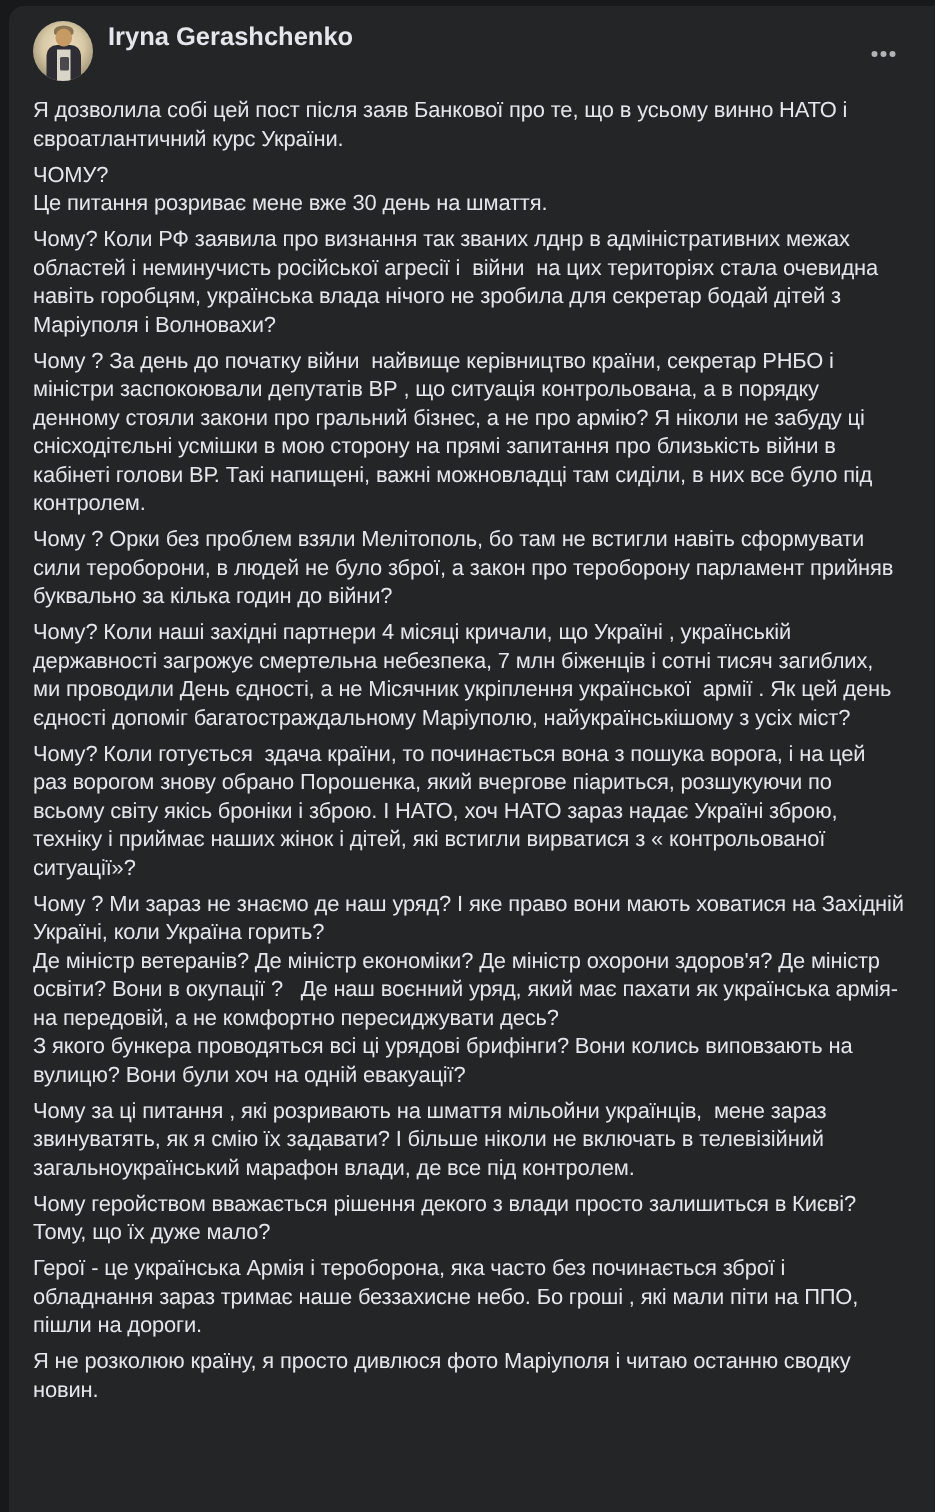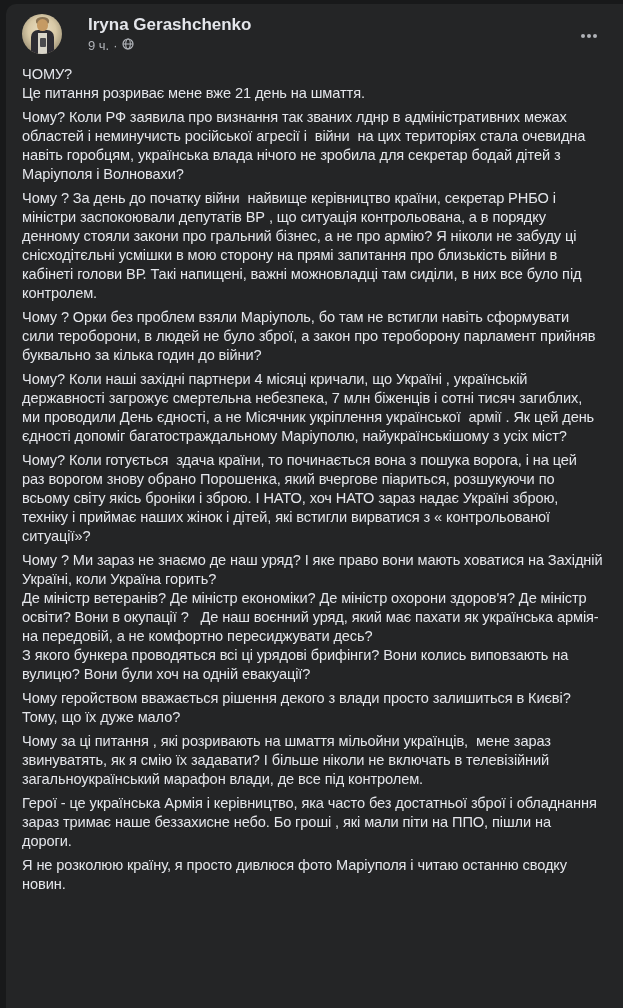--- a/index.html
+++ b/index.html
@@ -16,21 +16,20 @@
     font-family:"Liberation Sans","DejaVu Sans",sans-serif;
   }
   .card{
     position:absolute;left:6px;top:4px;width:617px;height:1010px;
     background:var(--card-bg);
     border-top-left-radius:10px;
   }
   .post-header{
     display:flex;align-items:flex-start;
     padding:10px 14px 4px 16px;
-    gap:16px;
   }
   .avatar{
     width:40px;height:40px;border-radius:50%;flex:0 0 40px;
     position:relative;overflow:hidden;cursor:pointer;
     background:radial-gradient(circle at 50% 42%,#ece0c4 0%,#d8c9a6 45%,#9a8f74 80%,#5f5747 100%);
   }
   .av-head{
     position:absolute;top:5px;left:15px;width:11px;height:12px;
     background:#c59a63;border-radius:50% 50% 46% 46%;
   }
@@ -85,55 +84,45 @@
     <div class="avatar">
       <div class="av-body"></div>
       <div class="av-shirt"></div>
       <div class="av-print"></div>
       <div class="av-wrap"></div>
       <div class="av-head"></div>
     </div>
 
     <div class="hdr-text">
       <div class="author">Iryna Gerashchenko</div>
-      <div class="meta">
-        <span>9 ч.</span>
-        <span>·</span>
-        <span class="globe">
-          <svg width="12" height="12" viewBox="0 0 12 12" fill="none">
-            <circle cx="6" cy="6" r="5" stroke="#b0b3b8" stroke-width="1.2"></circle>
-            <ellipse cx="6" cy="6" rx="2.3" ry="5" stroke="#b0b3b8" stroke-width="1.1"></ellipse>
-            <line x1="1" y1="6" x2="11" y2="6" stroke="#b0b3b8" stroke-width="1.1"></line>
-          </svg>
-        </span>
-      </div>
     </div>
 
     <button class="more-btn">
       <span>
         <svg width="20" height="20" viewBox="0 0 20 20">
           <circle cx="4" cy="10" r="2" fill="#b0b3b8"></circle>
           <circle cx="10" cy="10" r="2" fill="#b0b3b8"></circle>
           <circle cx="16" cy="10" r="2" fill="#b0b3b8"></circle>
         </svg>
       </span>
     </button>
 
   </div>
 
   <div class="post-body">
+      <p>Я дозволила собі цей пост після заяв Банкової про те, що в усьому винно НАТО і євроатлантичний курс України.</p>
       <p>ЧОМУ?
-Це питання розриває мене вже 21 день на шмаття.</p>
+Це питання розриває мене вже 30 день на шмаття.</p>
       <p>Чому? Коли РФ заявила про визнання так званих лднр в адміністративних межах областей і неминучисть російської агресії і  війни  на цих територіях стала очевидна навіть горобцям, українська влада нічого не зробила для секретар бодай дітей з Маріуполя і Волновахи?</p>
       <p>Чому ? За день до початку війни  найвище керівництво країни, секретар РНБО і міністри заспокоювали депутатів ВР , що ситуація контрольована, а в порядку денному стояли закони про гральний бізнес, а не про армію? Я ніколи не забуду ці снісходітєльні усмішки в мою сторону на прямі запитання про близькість війни в кабінеті голови ВР. Такі напищені, важні можновладці там сиділи, в них все було під контролем.</p>
-      <p>Чому ? Орки без проблем взяли Маріуполь, бо там не встигли навіть сформувати сили тероборони, в людей не було зброї, а закон про тероборону парламент прийняв буквально за кілька годин до війни?</p>
+      <p>Чому ? Орки без проблем взяли Мелітополь, бо там не встигли навіть сформувати сили тероборони, в людей не було зброї, а закон про тероборону парламент прийняв буквально за кілька годин до війни?</p>
       <p>Чому? Коли наші західні партнери 4 місяці кричали, що Україні , українській державності загрожує смертельна небезпека, 7 млн біженців і сотні тисяч загиблих, ми проводили День єдності, а не Місячник укріплення української  армії . Як цей день єдності допоміг багатостраждальному Маріуполю, найукраїнськішому з усіх міст?</p>
       <p>Чому? Коли готується  здача країни, то починається вона з пошука ворога, і на цей раз ворогом знову обрано Порошенка, який вчергове піариться, розшукуючи по всьому світу якісь броніки і зброю. І НАТО, хоч НАТО зараз надає Україні зброю, техніку і приймає наших жінок і дітей, які встигли вирватися з « контрольованої ситуації»?</p>
       <p>Чому ? Ми зараз не знаємо де наш уряд? І яке право вони мають ховатися на Західній Україні, коли Україна горить?
 Де міністр ветеранів? Де міністр економіки? Де міністр охорони здоров'я? Де міністр освіти? Вони в окупації ?   Де наш воєнний уряд, який має пахати як українська армія- на передовій, а не комфортно пересиджувати десь?
 З якого бункера проводяться всі ці урядові брифінги? Вони колись виповзають на вулицю? Вони були хоч на одній евакуації?</p>
+      <p>Чому за ці питання , які розривають на шмаття мільойни українців,  мене зараз звинуватять, як я смію їх задавати? І більше ніколи не включать в телевізійний загальноукраїнський марафон влади, де все під контролем.</p>
       <p>Чому геройством вважається рішення декого з влади просто залишиться в Києві? Тому, що їх дуже мало?</p>
-      <p>Чому за ці питання , які розривають на шмаття мільойни українців,  мене зараз звинуватять, як я смію їх задавати? І більше ніколи не включать в телевізійний загальноукраїнський марафон влади, де все під контролем.</p>
-      <p>Герої - це українська Армія і керівництво, яка часто без достатньої зброї і обладнання зараз тримає наше беззахисне небо. Бо гроші , які мали піти на ППО, пішли на дороги.</p>
+      <p>Герої - це українська Армія і тероборона, яка часто без починається зброї і обладнання зараз тримає наше беззахисне небо. Бо гроші , які мали піти на ППО, пішли на дороги.</p>
       <p>Я не розколюю країну, я просто дивлюся фото Маріуполя і читаю останню сводку новин.</p>
     </div>
 
 </div>
 
 </body></html>

